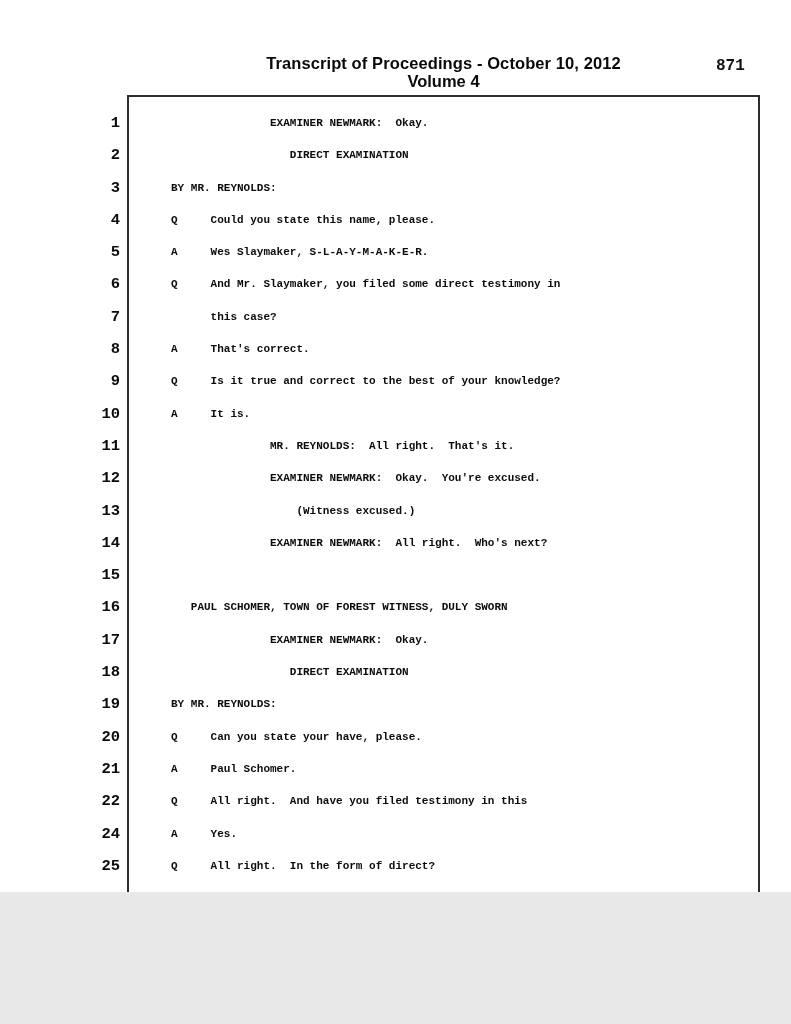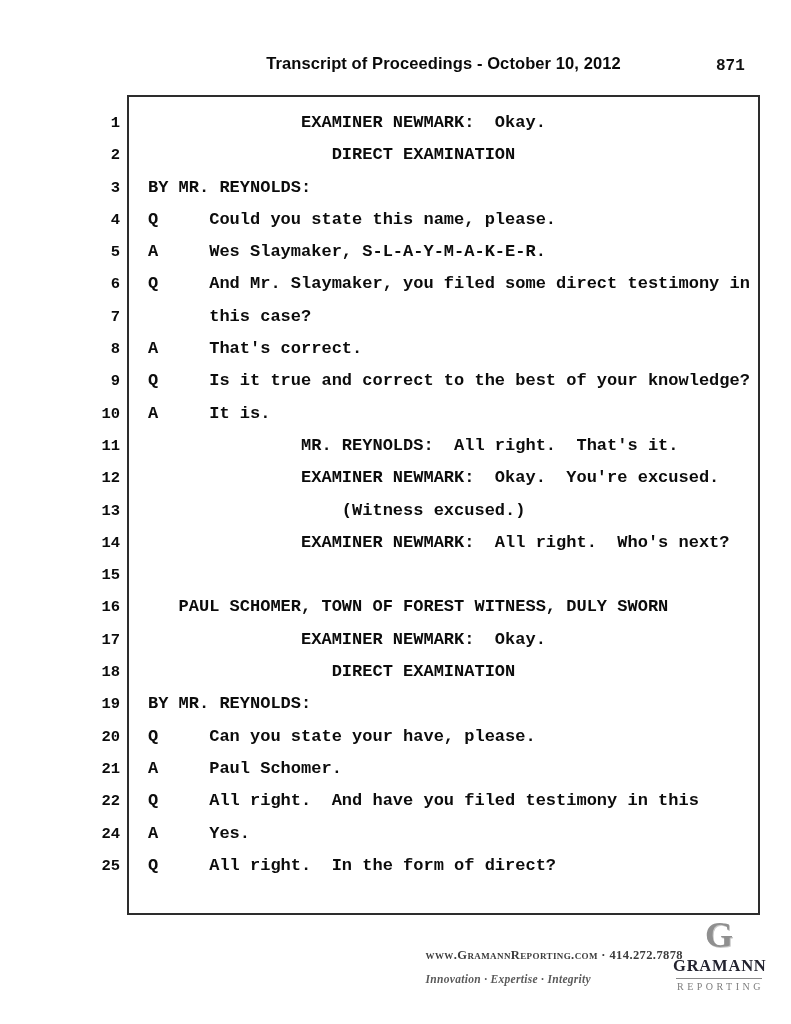--- a/index.html
+++ b/index.html
@@ -1,20 +1,20 @@
 <!DOCTYPE html>
 <html><head>
 <meta charset="utf-8">
 <style>
   * { margin: 0; padding: 0; box-sizing: border-box; }
   html, body { background: #e8e8e8; }
   .page {
     position: relative;
     width: 791px;
-    height: 1024px;
+    height: 892px;
     background: #ffffff;
     font-family: "Liberation Mono", "DejaVu Sans Mono", monospace;
     color: #000;
     overflow: hidden;
     margin: 0 auto;
   }
   
   .header-title {
     position: absolute;
     left: 127px;
@@ -73,23 +73,23 @@
     display: inline-block;
     width: 34px;
     text-align: right;
     font-size: 15.5px;
     font-weight: 600;
     color: #0c0c0c;
     flex: 0 0 34px;
   }
   .txt {
     display: inline-block;
-    margin-left: 28px;
+    margin-left: 51px;
     white-space: pre;
-    font-size: 17px;
+    font-size: 11px;
     font-weight: 600;
     color: #0c0c0c;
   }
   
   .footer-text {
     position: absolute;
     top: 948px;
     right: 108px;
     font-family: "Liberation Serif", "DejaVu Serif", serif;
   }
@@ -141,20 +141,21 @@
     color: #7d7d7d;
     padding-left: 3px;
   }
 </style>
 </head>
 <body>
 
 <div class="page">
 
   <div class="header-title">Transcript of Proceedings - October 10, 2012</div>
+  <div class="header-subtitle">Volume 4</div>
   <div class="page-number">871</div>
 
   <div class="transcript-box"></div>
 
   <div class="rows" id="transcript-rows">
       <div class="row">
         <span class="num">1</span>
         <span class="txt">               EXAMINER NEWMARK:  Okay.</span>
       </div>
       <div class="row">

